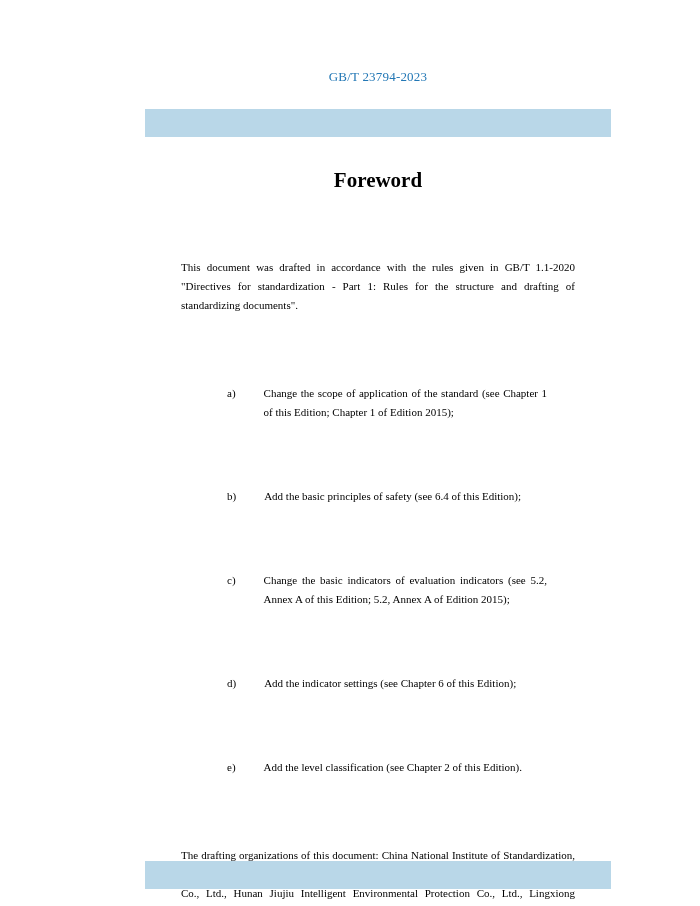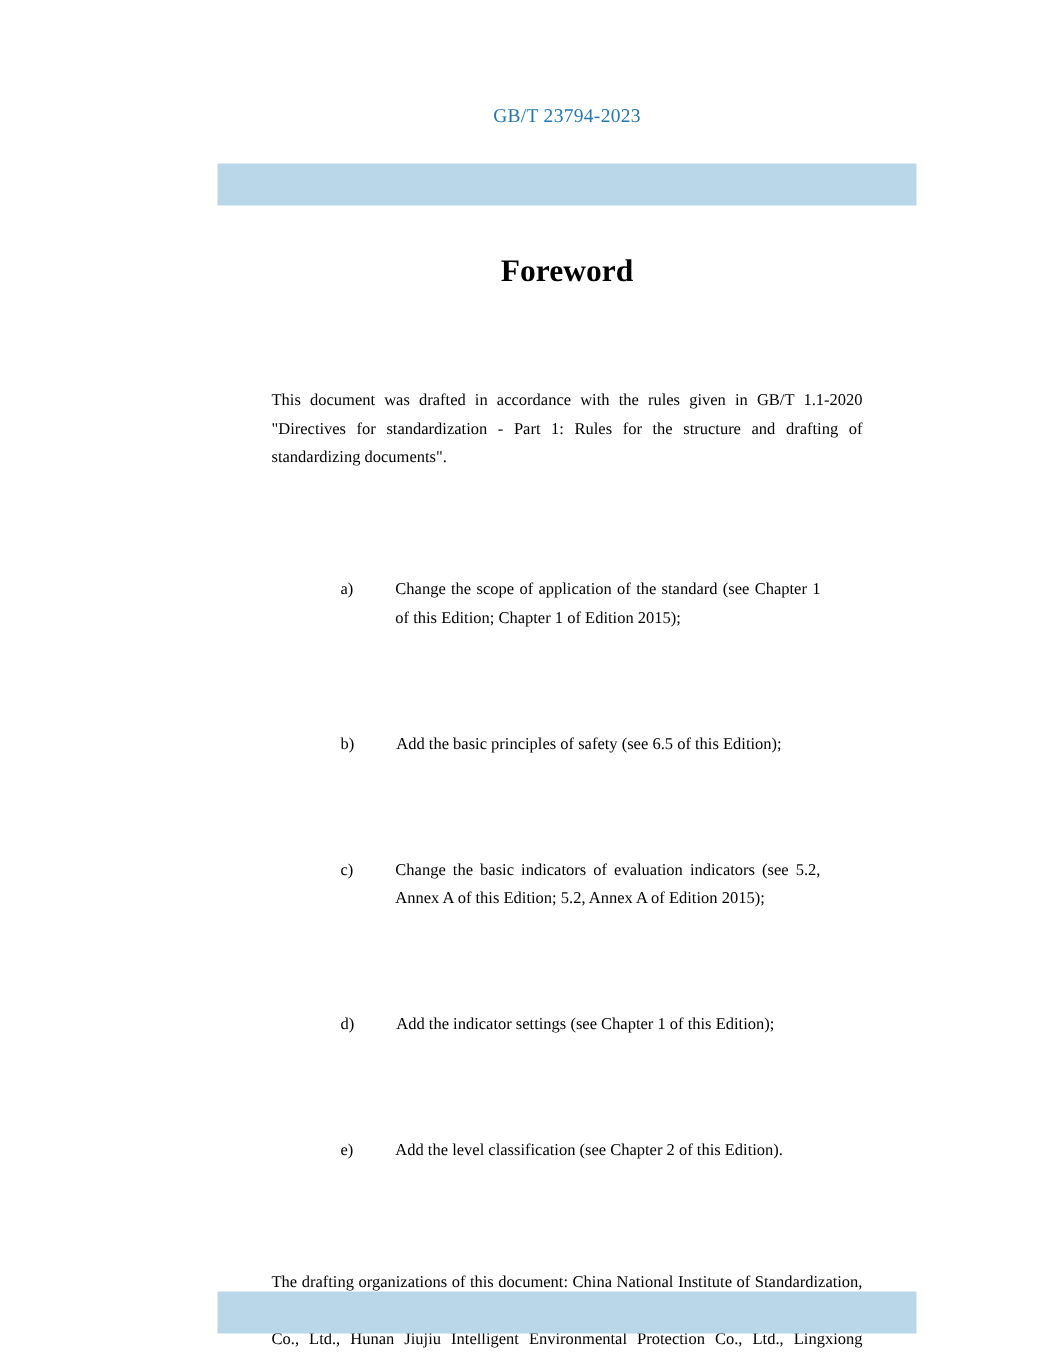--- a/index.html
+++ b/index.html
@@ -100,29 +100,29 @@
   <div class="body-content">
     <p>This document was drafted in accordance with the rules given in GB/T 1.1-2020 "Directives for standardization - Part 1: Rules for the structure and drafting of standardizing documents".</p>
 
     <div class="change-list">
       <div class="li">
         <span class="li-label">a)</span>
         <span class="li-text">Change the scope of application of the standard (see Chapter 1 of this Edition; Chapter 1 of Edition 2015);</span>
       </div>
       <div class="li">
         <span class="li-label">b)</span>
-        <span class="li-text">Add the basic principles of safety (see 6.5 of this Edition);</span>
+        <span class="li-text">Add the basic principles of safety (see 6.4 of this Edition);</span>
       </div>
       <div class="li">
         <span class="li-label">c)</span>
         <span class="li-text">Change the basic indicators of evaluation indicators (see 5.2, Annex A of this Edition; 5.2, Annex A of Edition 2015);</span>
       </div>
       <div class="li">
         <span class="li-label">d)</span>
-        <span class="li-text">Add the indicator settings (see Chapter 1 of this Edition);</span>
+        <span class="li-text">Add the indicator settings (see Chapter 6 of this Edition);</span>
       </div>
       <div class="li">
         <span class="li-label">e)</span>
         <span class="li-text">Add the level classification (see Chapter 2 of this Edition).</span>
       </div>
     </div>
 
     <p>The drafting organizations of this document: China National Institute of Standardization, Zhongdaxin Credit Management Co., Ltd., Yixin (Xiamen) Credit Service Technology Co., Ltd., Hunan Jiujiu Intelligent Environmental Protection Co., Ltd., Lingxiong Technology (Shenzhen) Co., Ltd., Liuliufu Jewelry Co., Ltd., Guoming Cast Tube Co., Ltd., Zhejiang Qiyue Paper Products Co., Ltd., Xiamen Guoxin Credit Big Data Innovation Research Institute, Kunshan Agriculture and Rural Bureau Yangcheng Lake Hairy Crab Industry Research Institute, Kunshan Credit Information Management Co., Ltd., China Jiliang University, Guangdong Fangfang Ceramics Co., Ltd. , Zhejiang Southeast Network Frame Co., Ltd., China Economic Information Service Co., Ltd., Huaxia Certification Center Co., Ltd., Beijing Information Technology University, Shenzhen Credit Promotion Association, Tangshan Guoxin Jingyuan Electronics Co., Ltd., Shenzhen Enterprise Credit Management Association, China Enterprise Reform and Development Research Association, Tangshan Wanshihe Electronics Co., Ltd., Kezhou Xinyuan Construction and Installation Co., Ltd., Yancheng City Product Quality Supervision and Inspection Institute, China Electronics Technology Network Information Security Co., Ltd., Foshan Shunde District Quality</p>
   </div>
 

